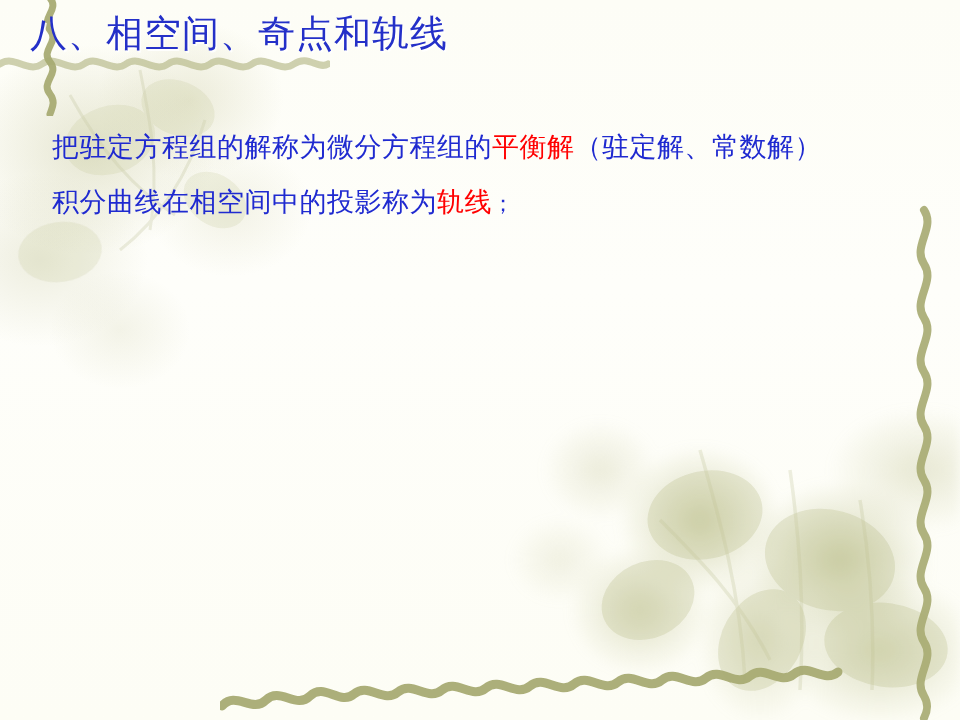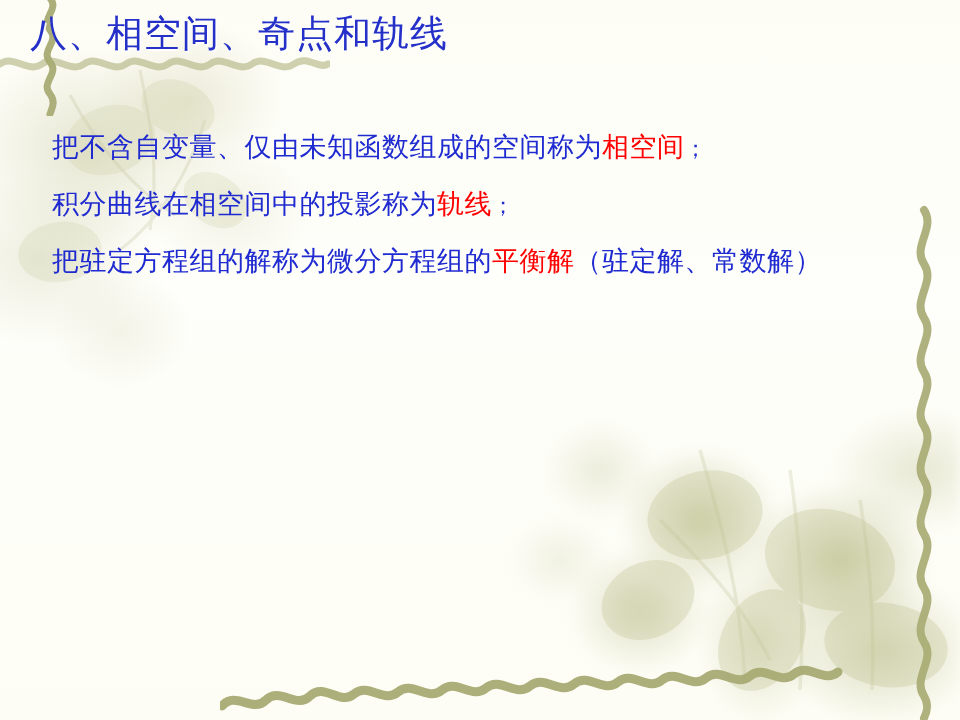--- a/index.html
+++ b/index.html
@@ -150,28 +150,25 @@
              C 280,16 296,38 310,26 C 324,14 340,36 354,24
              C 368,12 384,34 398,22 C 412,10 428,32 442,20
              C 456,8 472,30 486,18 C 500,6 516,28 530,16
              C 544,4 560,26 574,14 C 588,2 604,24 618,12" stroke="#a8ab73" stroke-width="9" fill="none" stroke-linecap="round" opacity="0.95"></path>
   </svg>
 
   <div id="title">八、相空间、奇点和轨线</div>
 
   <div id="body-block">
 
+
     <div class="body-line">
-      <span>把不含自变量、仅由未知函数组成的空间称为</span><span class="hl">相空间</span><span class="punct">；</span>
+      <span>把驻定方程组的解称为微分方程组的</span><span class="hl">平衡解</span><span>（驻定解、常数解）</span>
     </div>
 
     <div class="body-line">
       <span>积分曲线在相空间中的投影称为</span><span class="hl">轨线</span><span class="punct">；</span>
-    </div>
-
-    <div class="body-line">
-      <span>把驻定方程组的解称为微分方程组的</span><span class="hl">平衡解</span><span>（驻定解、常数解）</span>
     </div>
 
 
   </div>
 
 </div>
 
 </body></html>

